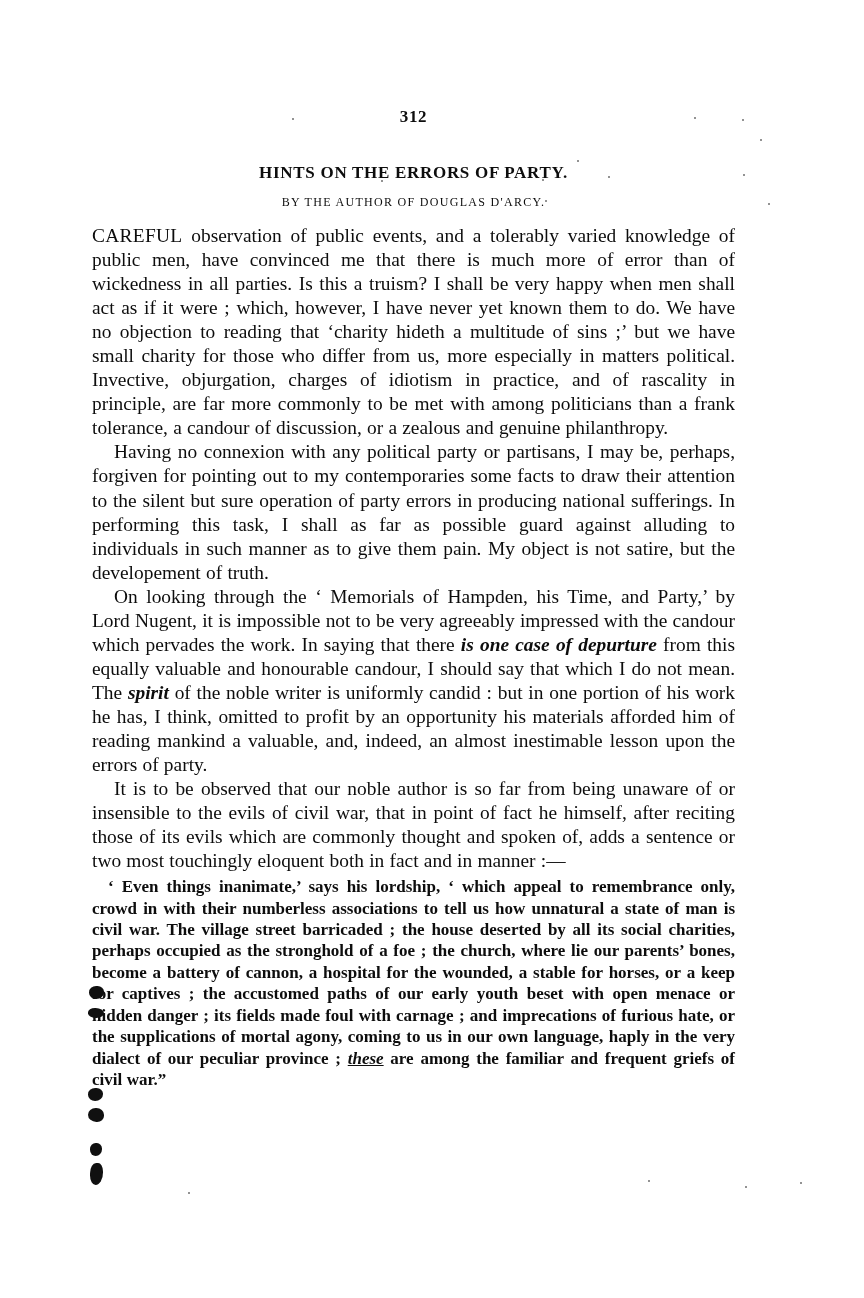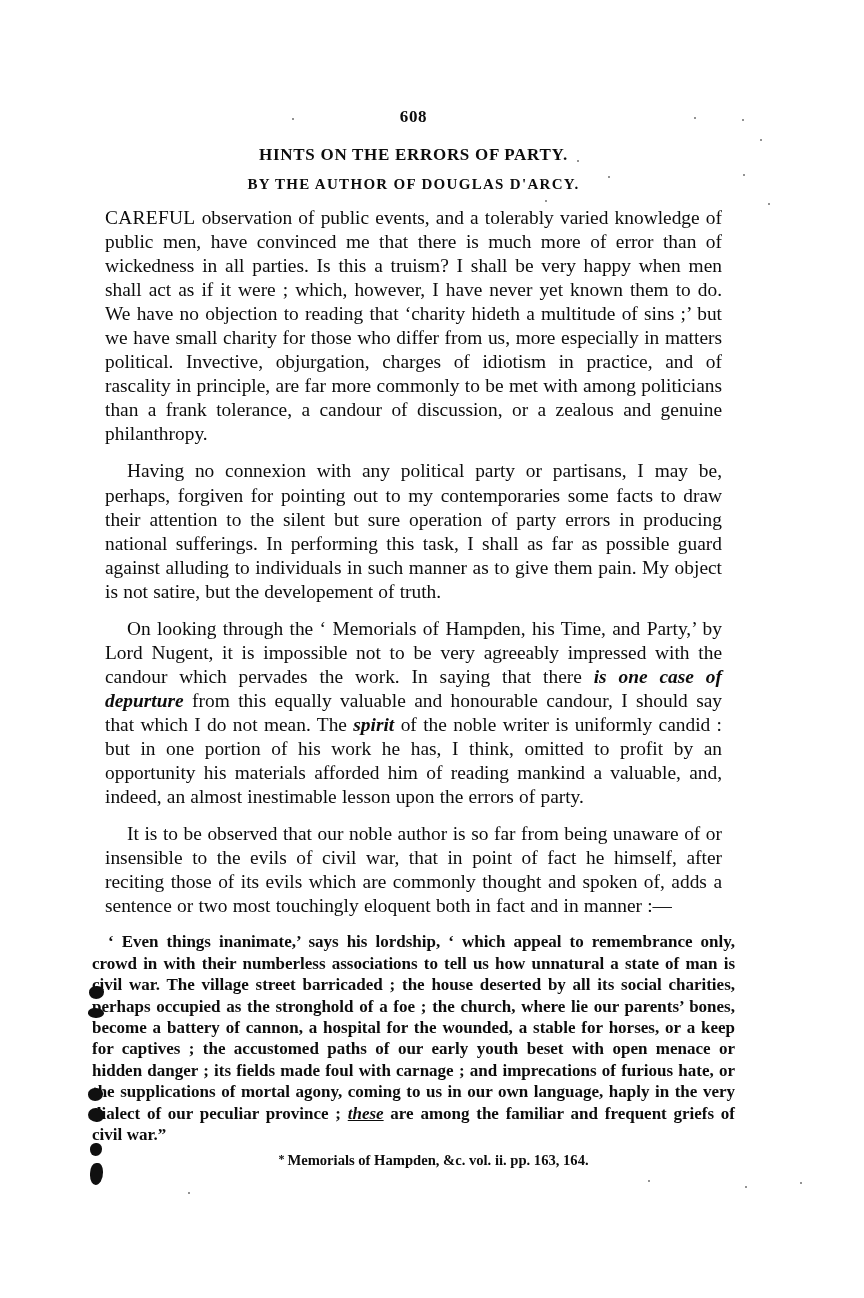--- a/index.html
+++ b/index.html
@@ -38,49 +38,49 @@
     height: 22px;
     line-height: 22px;
   }
 
   
   .article-title {
     text-align: center;
     font-size: 17px;
     font-weight: bold;
     letter-spacing: 0.7px;
-    margin-top: 16px;
+    margin-top: 34px;
     line-height: 22px;
     font-variant: small-caps;
     text-transform: uppercase;
   }
 
   .byline {
     text-align: center;
-    font-size: 15px;
-    font-weight: bold;
+    font-size: 12px;
+    font-weight: normal;
     letter-spacing: 1.3px;
     margin-top: 10px;
     line-height: 16px;
     text-transform: uppercase;
   }
 
   
   .body-text {
     margin-top: 14px;
     font-size: 19.4px;
     line-height: 24.05px;
     text-align: justify;
     text-justify: inter-word;
     hyphens: none;
     word-spacing: 0.4px;
   }
 
   .body-text p {
-    margin: 13px;
+    margin: 0;
     text-indent: 22px;
   }
 
   .body-text p.no-indent {
     text-indent: 0;
   }
 
   .smallcaps-lead {
     font-variant: small-caps;
     letter-spacing: 0.3px;
@@ -154,42 +154,41 @@
     pointer-events: none;
   }
 </style>
 </head>
 <body>
 
 <div class="page">
 
   <div class="content">
 
-    <div class="folio">608</div>
+    <div class="folio">312</div>
 
     <div class="article-title">HINTS ON THE ERRORS OF PARTY.</div>
 
     <div class="byline">BY THE AUTHOR OF DOUGLAS D'ARCY.</div>
 
     <div class="body-text">
 
       <p class="no-indent"><span class="smallcaps-lead">CAREFUL</span><span> observation of public events, and a tolerably varied knowledge of public men, have convinced me that there is much more of error than of wickedness in all parties. Is this a truism? I shall be very happy when men shall act as if it were ; which, however, I have never yet known them to do. We have no objection to reading that ‘charity hideth a multitude of sins ;’ but we have small charity for those who differ from us, more especially in matters political. Invective, objurgation, charges of idiotism in practice, and of rascality in principle, are far more commonly to be met with among politicians than a frank tolerance, a candour of discussion, or a zealous and genuine philanthropy.</span></p>
 
       <p><span>Having no connexion with any political party or partisans, I may be, perhaps, forgiven for pointing out to my contemporaries some facts to draw their attention to the silent but sure operation of party errors in producing national sufferings. In performing this task, I shall as far as possible guard against alluding to individuals in such manner as to give them pain. My object is not satire, but the developement of truth.</span></p>
 
       <p><span>On looking through the ‘ Memorials of Hampden, his Time, and Party,’ by Lord Nugent, it is impossible not to be very agreeably impressed with the candour which pervades the work. In saying that there </span><em class="ital">is one case of depurture</em><span> from this equally valuable and honourable candour, I should say that which I do not mean. The </span><em class="ital">spirit</em><span> of the noble writer is uniformly candid : but in one portion of his work he has, I think, omitted to profit by an opportunity his materials afforded him of reading mankind a valuable, and, indeed, an almost inestimable lesson upon the errors of party.</span></p>
 
       <p><span>It is to be observed that our noble author is so far from being unaware of or insensible to the evils of civil war, that in point of fact he himself, after reciting those of its evils which are commonly thought and spoken of, adds a sentence or two most touchingly eloquent both in fact and in manner :—</span></p>
     </div>
 
     <div class="extract">
       <p><span>‘ Even things inanimate,’ says his lordship, ‘ which appeal to remembrance only, crowd in with their numberless associations to tell us how unnatural a state of man is civil war. The village street barricaded ; the house deserted by all its social charities, perhaps occupied as the stronghold of a foe ; the church, where lie our parents’ bones, become a battery of cannon, a hospital for the wounded, a stable for horses, or a keep for captives ; the accustomed paths of our early youth beset with open menace or hidden danger ; its fields made foul with carnage ; and imprecations of furious hate, or the supplications of mortal agony, coming to us in our own language, haply in the very dialect of our peculiar province ; </span><em class="ital">these</em><span> are among the familiar and frequent griefs of civil war.”</span></p>
     </div>
 
-    <div class="footnote"><span class="fn-mark">*</span><span>Memorials of Hampden, &amp;c. vol. ii. pp. 163, 164.</span></div>
 
   </div>
 
   <div class="blot blot-a"></div>
   <div class="blot blot-b"></div>
   <div class="blot blot-c"></div>
   <div class="blot blot-d"></div>
   <div class="blot blot-e"></div>
   <div class="blot blot-f"></div>
 

